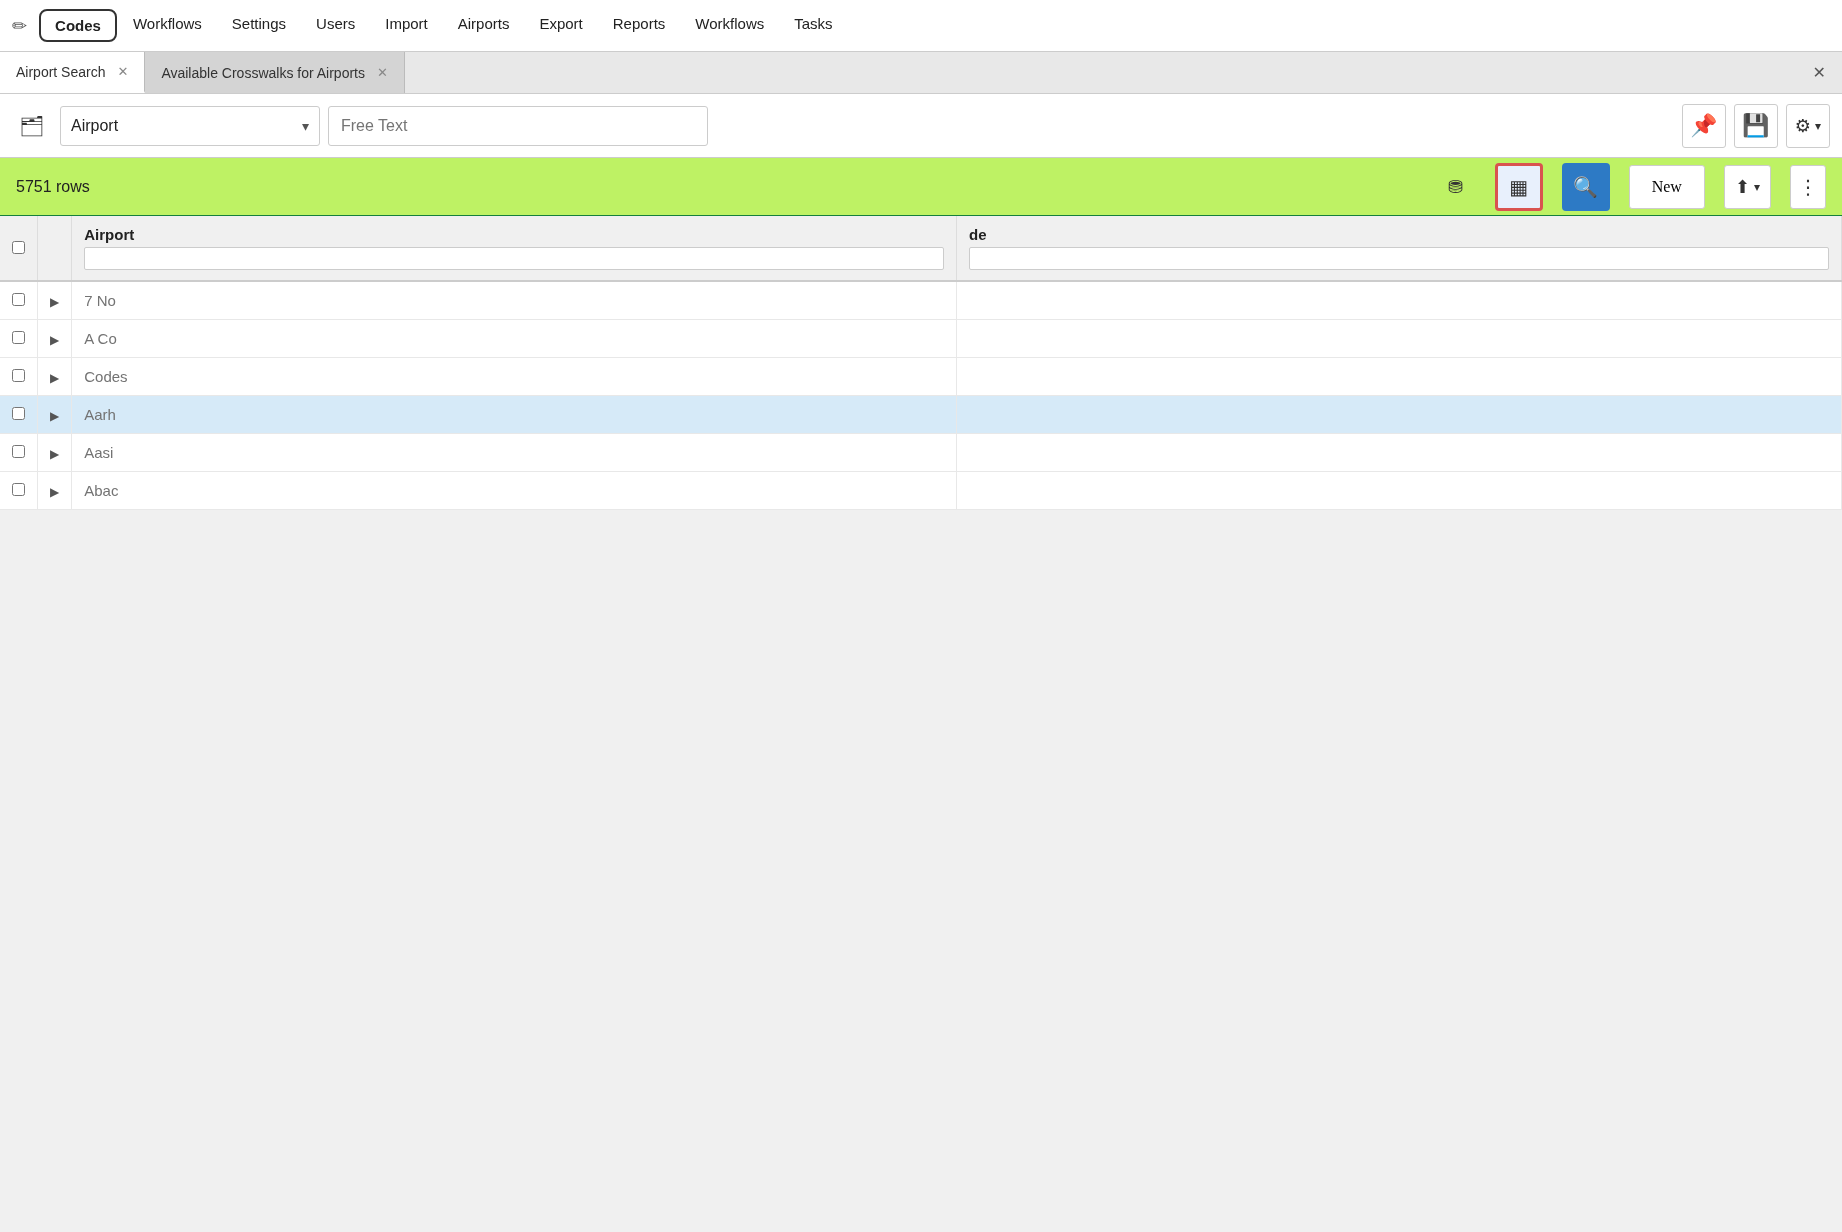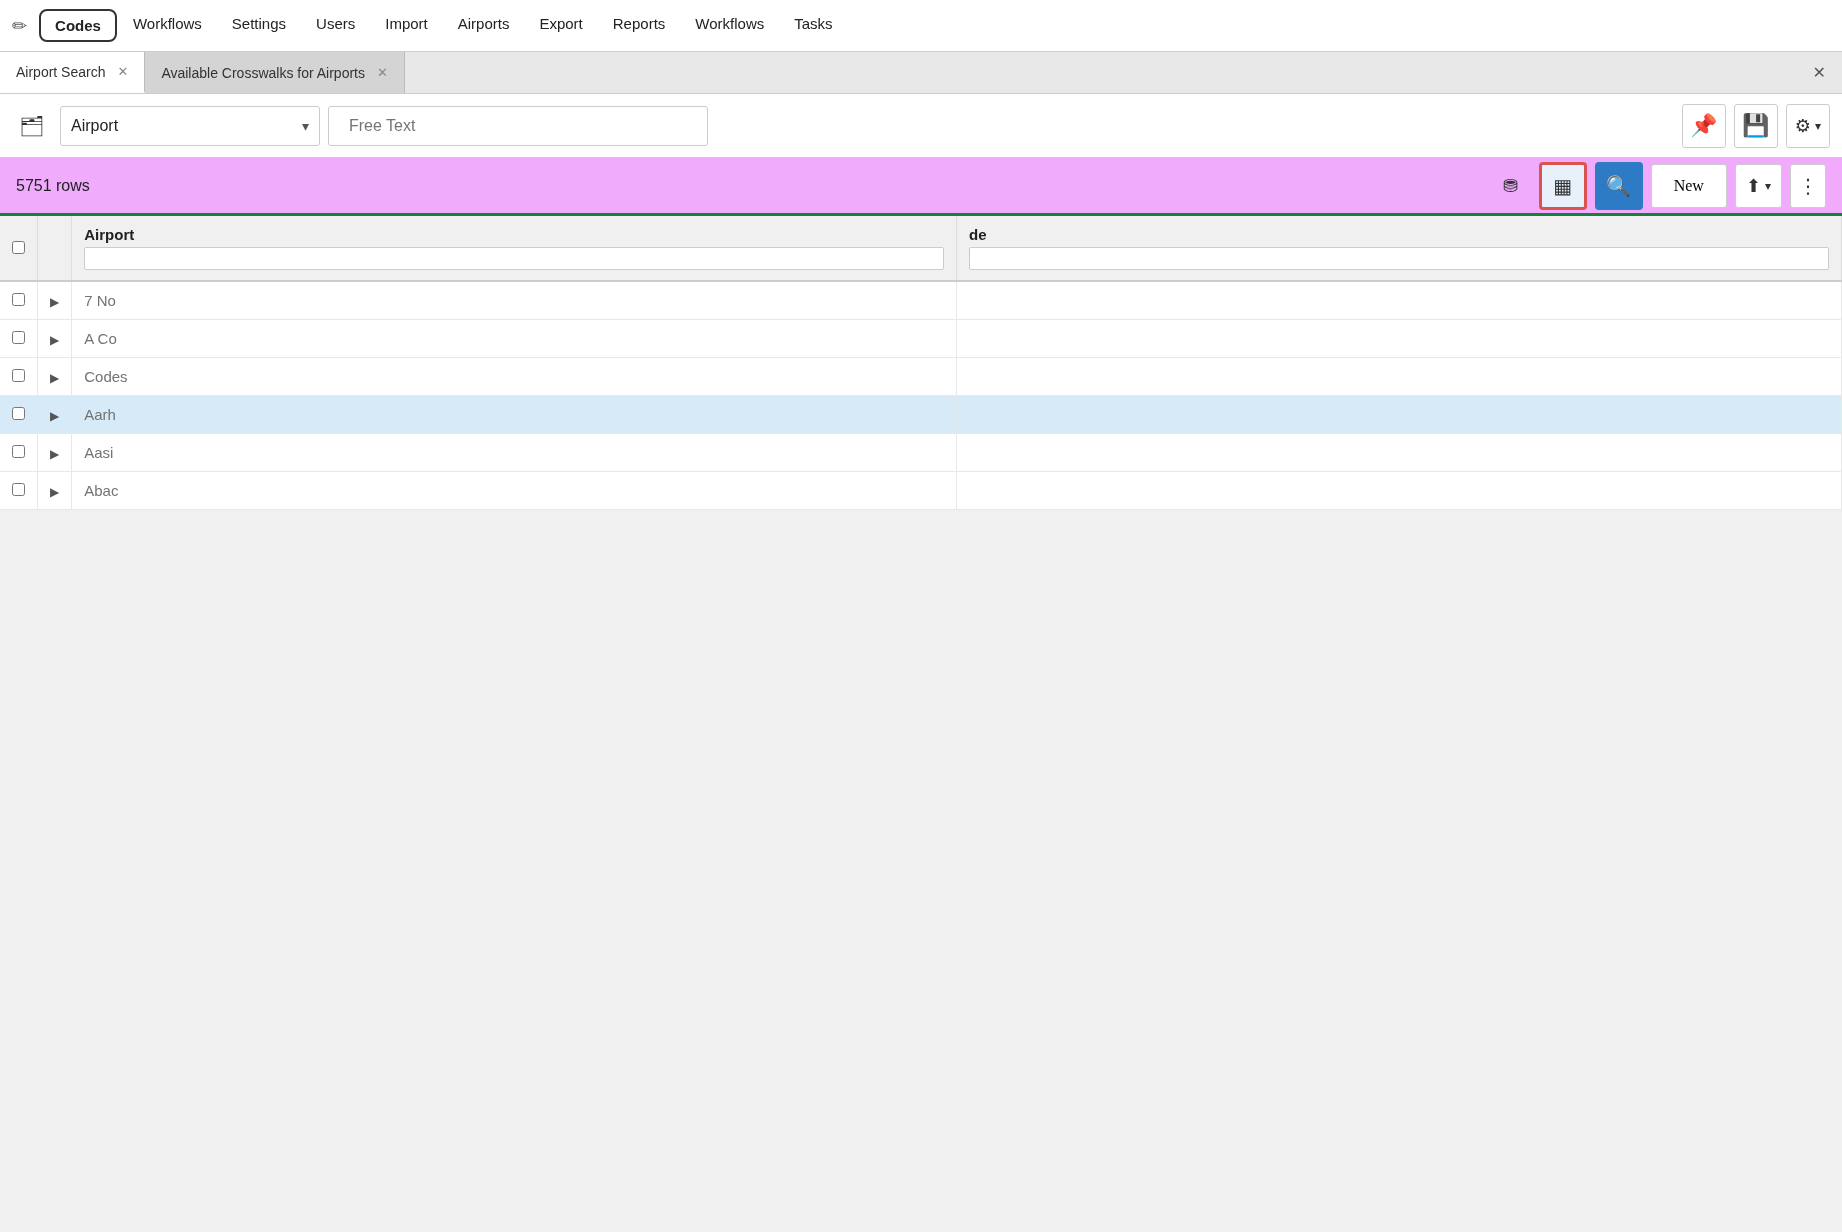--- a/index.html
+++ b/index.html
@@ -41,37 +41,37 @@
       cursor: pointer; font-size: 20px; color: #333;
     }
     .dropdown-select {
       display: flex; align-items: center; border: 1px solid #ccc; border-radius: 3px;
       padding: 0 10px; height: 40px; background: #fff; min-width: 260px; cursor: pointer;
       font-size: 16px; gap: 8px;
     }
     .dropdown-select .label { flex: 1; }
     .dropdown-select .chevron { color: #555; font-size: 14px; }
     .free-text-input {
-      border: 1px solid #ccc; border-radius: 3px; padding: 0 20px; height: 40px;
+      border: 1px solid #ccc; border-radius: 3px; padding: 0 12px; height: 40px;
       font-size: 16px; width: 380px; color: #888; outline: none;
     }
     .toolbar-spacer { flex: 1; }
     .icon-btn {
       width: 44px; height: 44px; display: flex; align-items: center; justify-content: center;
       border: 1px solid #ccc; border-radius: 3px; background: #fff; cursor: pointer; font-size: 18px; color: #333;
     }
     .gear-btn {
       display: flex; align-items: center; border: 1px solid #ccc; border-radius: 3px;
       background: #fff; padding: 0 8px; height: 44px; cursor: pointer; gap: 4px; font-size: 18px; color: #333;
     }
 
     
     .action-bar {
-      display: flex; align-items: center; background: #f0abfc; padding: 12px 16px;
-      border-bottom: 3px solid #15803d; gap: 8px; height: 58px;
+      display: flex; align-items: center; background: #bef264; padding: 12px 16px;
+      border-bottom: 1px solid #15803d; gap: 19px; height: 58px;
     }
     .row-count { font-size: 16px; font-weight: 500; flex: 1; }
     .filter-btn {
       width: 40px; height: 40px; display: flex; align-items: center; justify-content: center;
       cursor: pointer; font-size: 18px; color: #333;
     }
     .col-toggle-btn {
       width: 48px; height: 48px; display: flex; align-items: center; justify-content: center;
       border: 3px solid #d9534f; border-radius: 4px; background: #e8f0fc; cursor: pointer;
       font-size: 20px; color: #333; position: relative;

